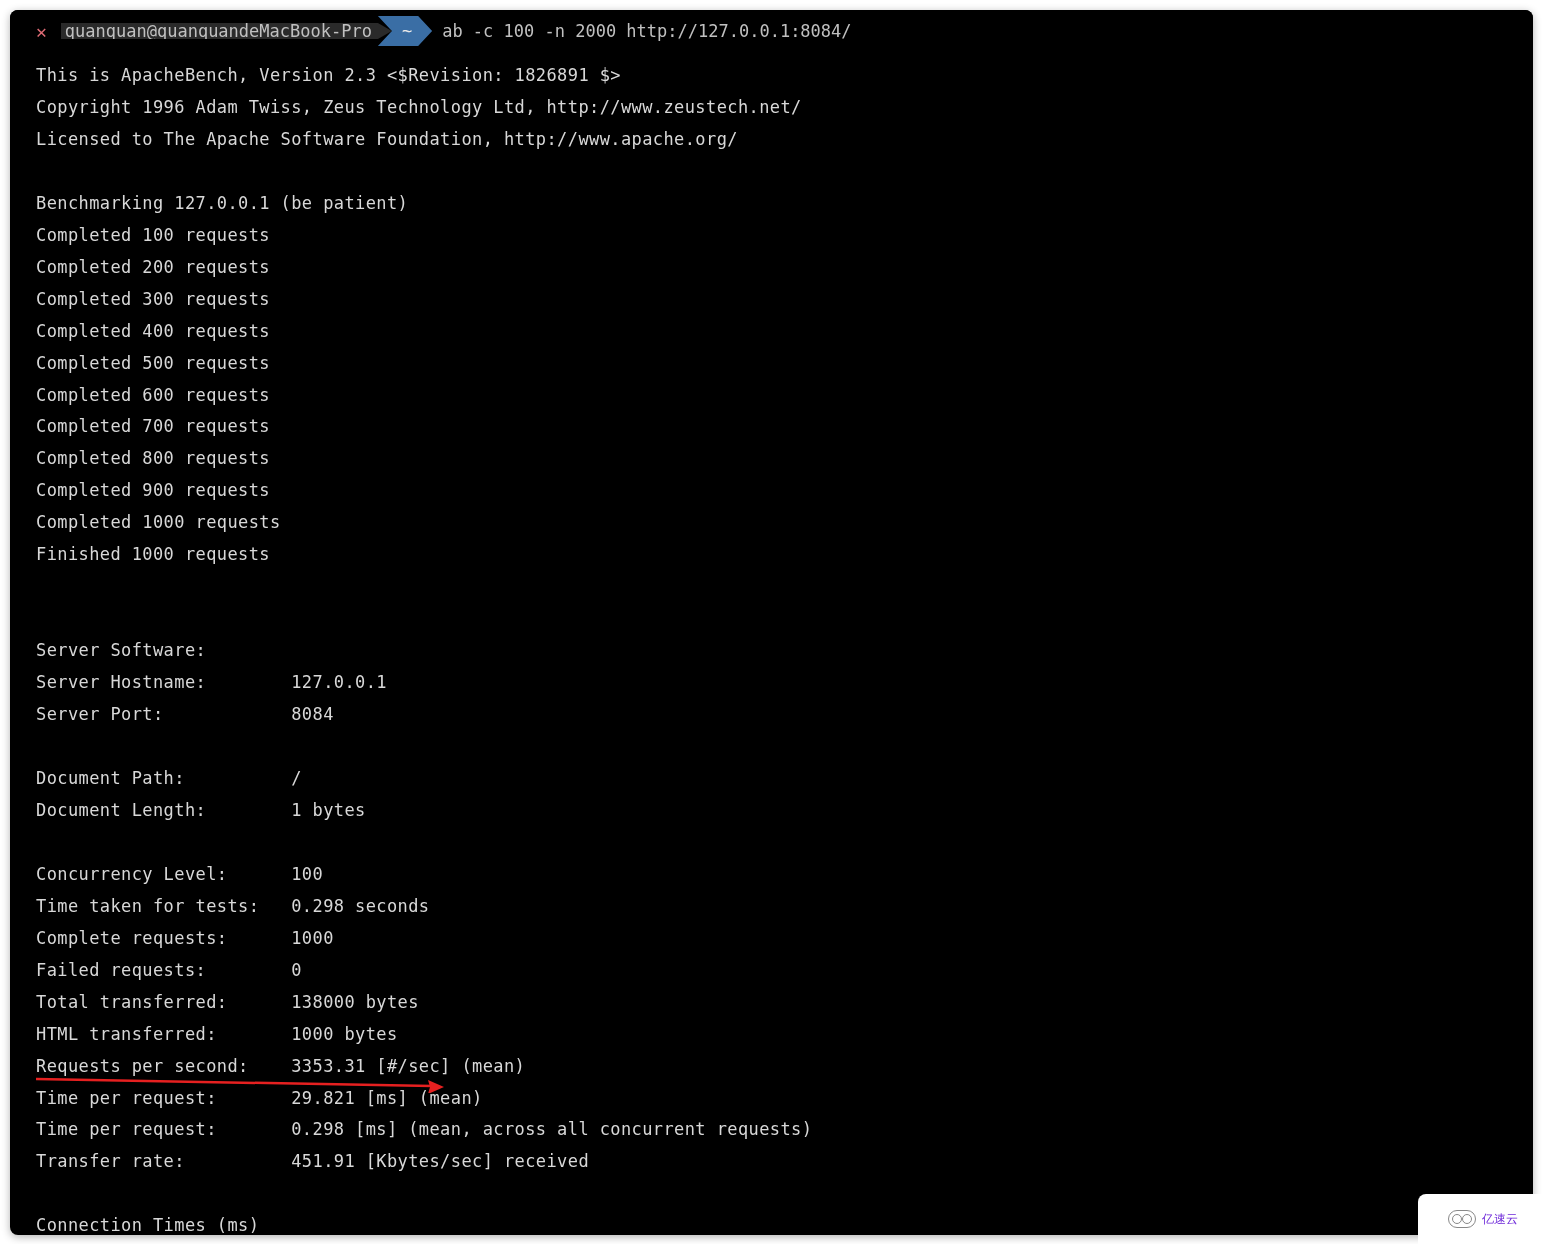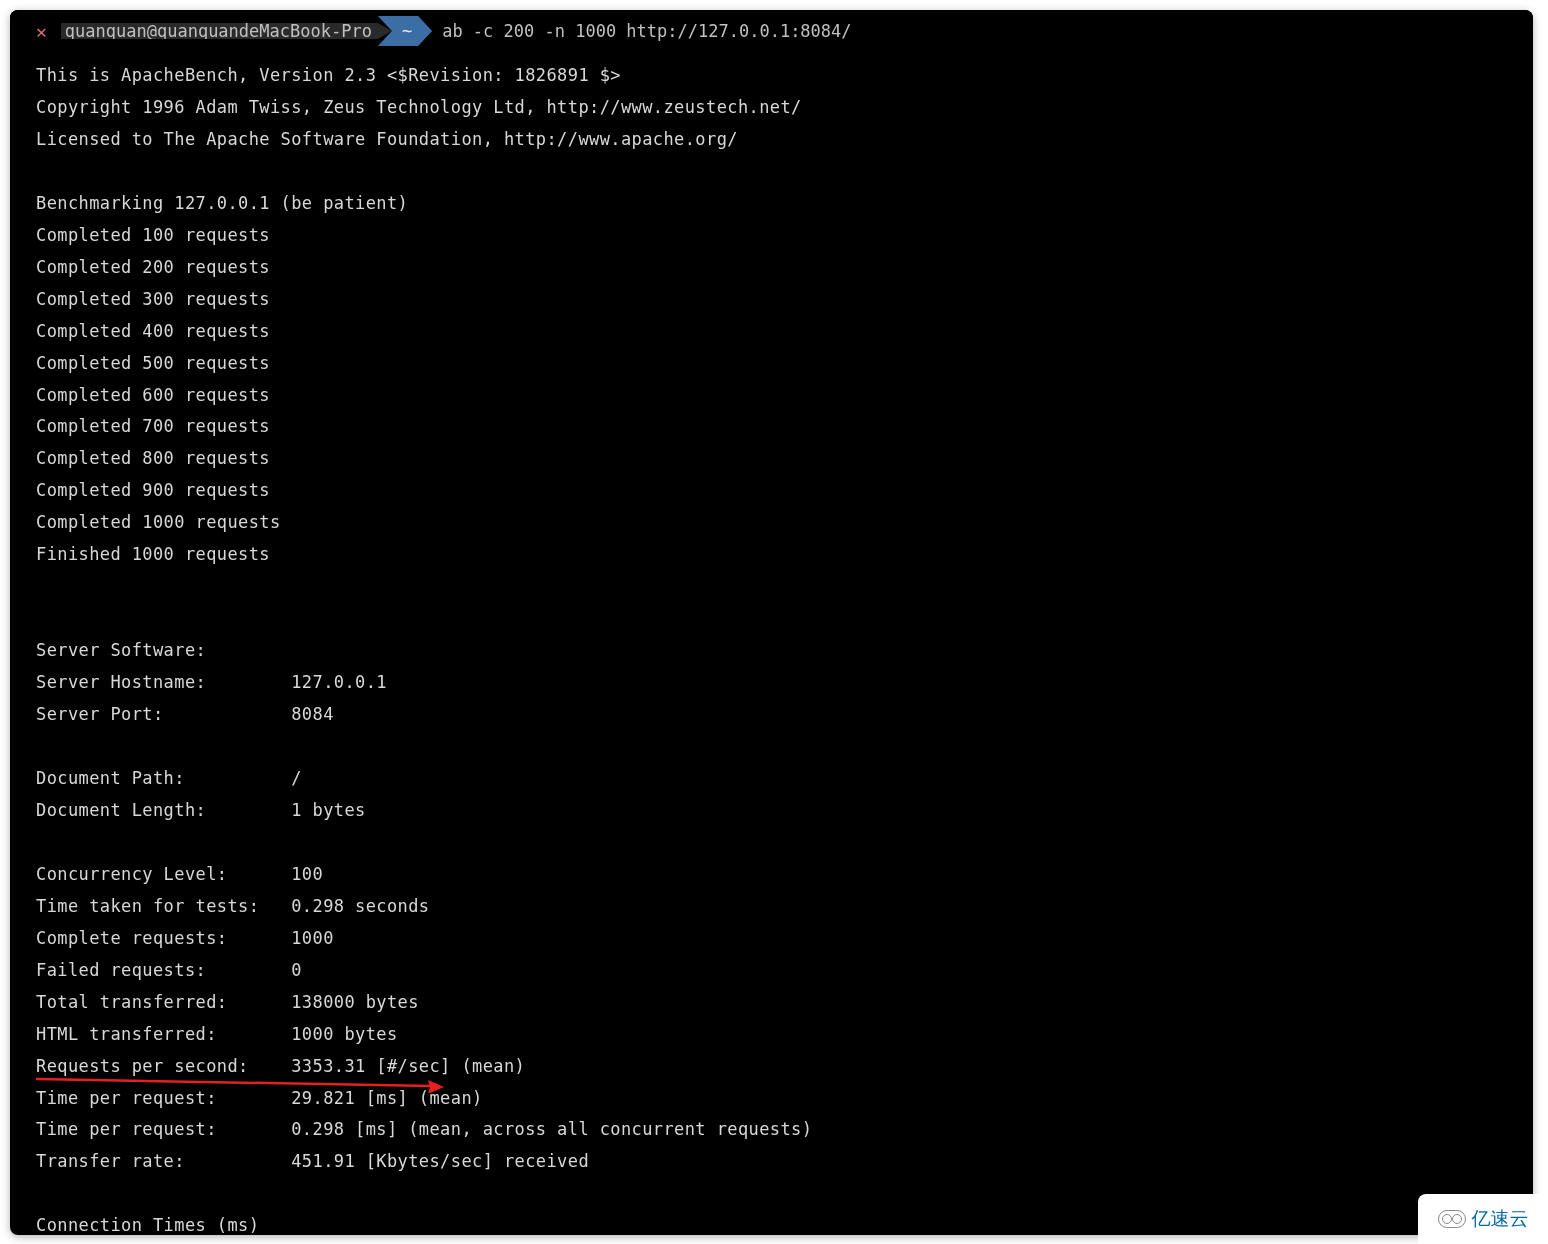--- a/index.html
+++ b/index.html
@@ -101,22 +101,22 @@
       position: absolute;
       right: 0;
       bottom: 0;
       width: 130px;
       height: 50px;
       background: #ffffff;
       border-top-left-radius: 8px;
       display: flex;
       align-items: center;
       justify-content: center;
-      font-size: 19px;
-      color: #0369a1;
+      font-size: 12px;
+      color: #6d28d9;
       gap: 6px;
     }
     .watermark-icon {
       width: 28px;
       height: 18px;
       border: 1.5px solid #888;
       border-radius: 9px;
       position: relative;
       display: inline-block;
     }
@@ -134,21 +134,21 @@
     .watermark-icon::after { right: 3px; }
   </style>
 </head>
 <body>
 
 <div class="terminal-window">
   <div class="titlebar">
     <span class="close-x">✕</span>
     <span class="host-segment">quanquan@quanquandeMacBook-Pro</span>
     <span class="cwd-segment">~</span>
-    <span class="dark-segment">ab -c 200 -n 1000 http://127.0.0.1:8084/</span>
+    <span class="dark-segment">ab -c 100 -n 2000 http://127.0.0.1:8084/</span>
   </div>
 
   <div class="terminal-body" id="term-out">This is ApacheBench, Version 2.3 &lt;$Revision: 1826891 $&gt;
 Copyright 1996 Adam Twiss, Zeus Technology Ltd, http://www.zeustech.net/
 Licensed to The Apache Software Foundation, http://www.apache.org/
 
 Benchmarking 127.0.0.1 (be patient)
 Completed 100 requests
 Completed 200 requests
 Completed 300 requests

